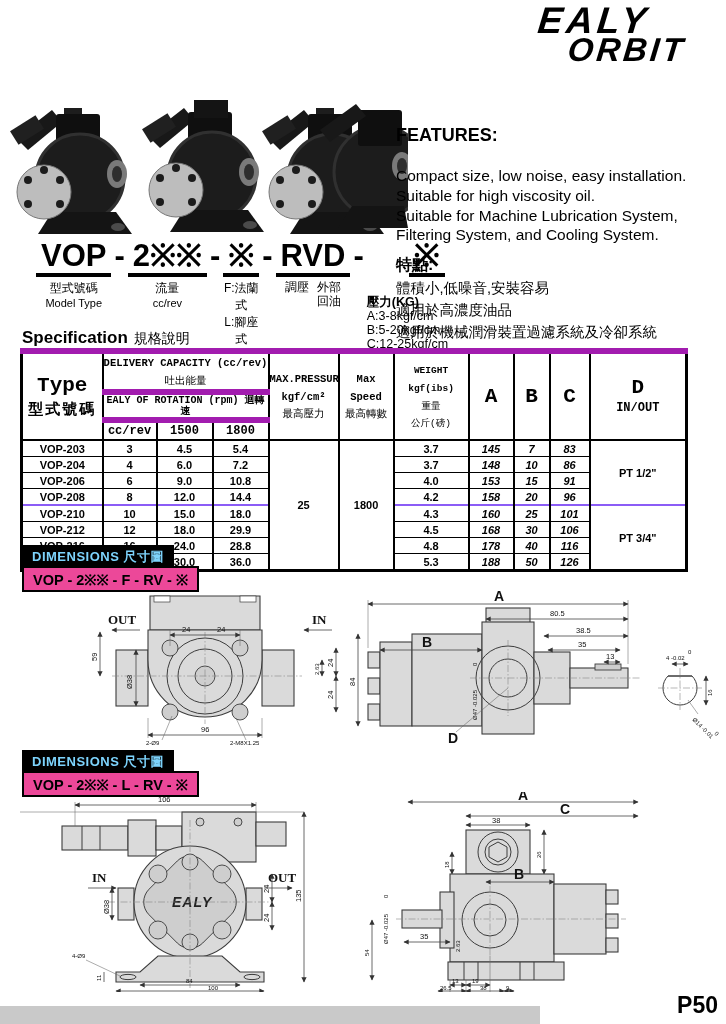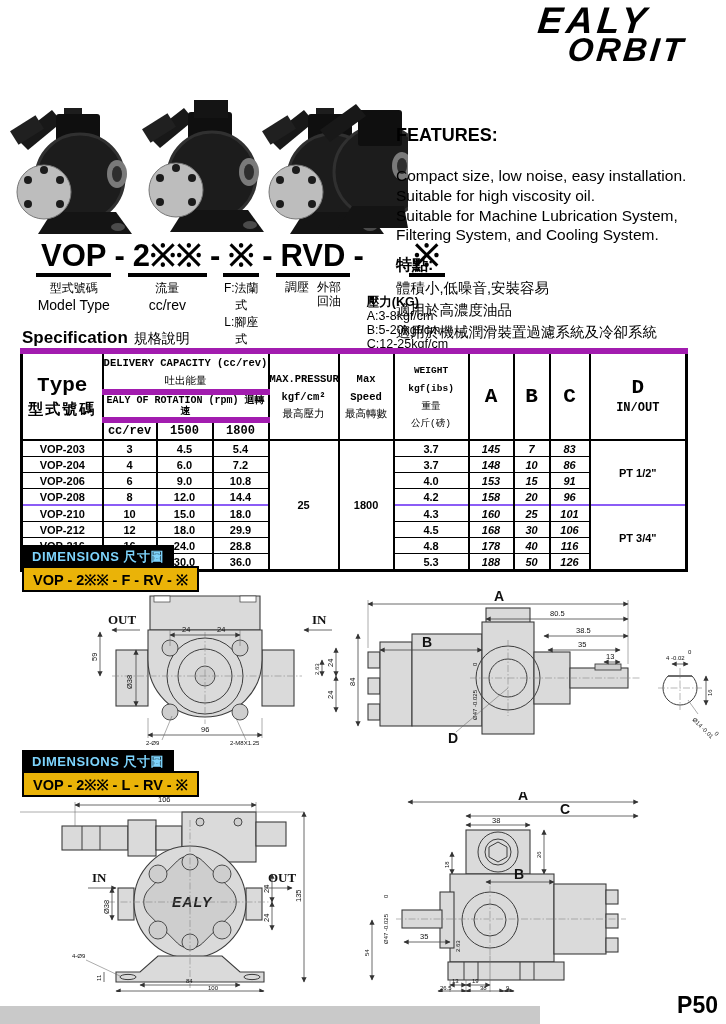--- a/index.html
+++ b/index.html
@@ -22,21 +22,21 @@
   .features-line-zh{font-size:14.5px;line-height:1.5;}
 
   
   .model-code{position:absolute;left:36px;top:240px;width:380px;}
   .mc-row{display:flex;align-items:flex-start;}
   .mc-seg{display:flex;flex-direction:column;align-items:center;}
   .mc-code{font-size:31px;font-weight:bold;border-bottom:4px solid #000;padding:0 5px;line-height:1.05;white-space:nowrap;}
   .mc-dash{font-size:31px;font-weight:bold;padding:0 3px;line-height:1.05;}
   .mc-lbls{margin-top:3px;text-align:center;}
   .mc-zh{font-size:12px;}
-  .mc-en{font-size:14px;}
+  .mc-en{font-size:11px;}
   .mc-dual{display:flex;gap:8px;margin-top:3px;}
   .mc-dual .mc-zh{line-height:1.2;}
   .mc-pressure{margin-top:18px;text-align:left;white-space:nowrap;width:120px;}
   .mc-pressure div{font-size:12.5px;line-height:1.12;}
   .mc-p-title{font-weight:bold;}
 
   
   .spec-title{position:absolute;left:22px;top:328px;font-size:17px;font-weight:bold;}
   .spec-title .zh{font-weight:normal;font-size:14px;margin-left:6px;}
   table.spec{position:absolute;left:20px;top:348px;border-collapse:collapse;table-layout:fixed;width:665px;border:3px solid #000;}
@@ -52,21 +52,21 @@
   .th-zh{font-size:10.5px;font-weight:normal;}
   .th-big{font-size:21px;font-weight:bold;}
   .th-inout{font-size:12px;font-weight:bold;}
   tr.d td{height:15px;font-size:11px;font-weight:bold;}
   td.ital{font-style:italic;}
   tr.gsep td{border-top:2px solid #8b5cf6;}
   td.merge{font-size:12px;font-weight:bold;}
 
   
   .dim-badge{position:absolute;background:#000;color:#7dd3fc;font-weight:bold;font-size:13px;padding:3px 10px 2px 10px;letter-spacing:0.5px;}
-  .dim-model{position:absolute;border:2px solid #000;background:#eab308;font-weight:bold;font-size:14.5px;padding:1px 9px;white-space:nowrap;}
+  .dim-model{position:absolute;border:2px solid #000;background:#ec4899;font-weight:bold;font-size:14.5px;padding:1px 9px;white-space:nowrap;}
 
   
   svg.drawing{position:absolute;left:20px;}
   .part{fill:#dadada;stroke:#3c3c3c;stroke-width:1.1;}
   .part2{fill:#cecece;stroke:#3c3c3c;stroke-width:0.9;}
   .ln{fill:none;stroke:#3c3c3c;stroke-width:1;}
   .dim{stroke:#444;stroke-width:0.8;fill:none;}
   .ext{stroke:#666;stroke-width:0.55;fill:none;}
   .cl{stroke:#888;stroke-width:0.6;stroke-dasharray:7 2 1.5 2;fill:none;}
   text.dt{font-family:"Liberation Sans",sans-serif;font-size:7.5px;fill:#111;}

